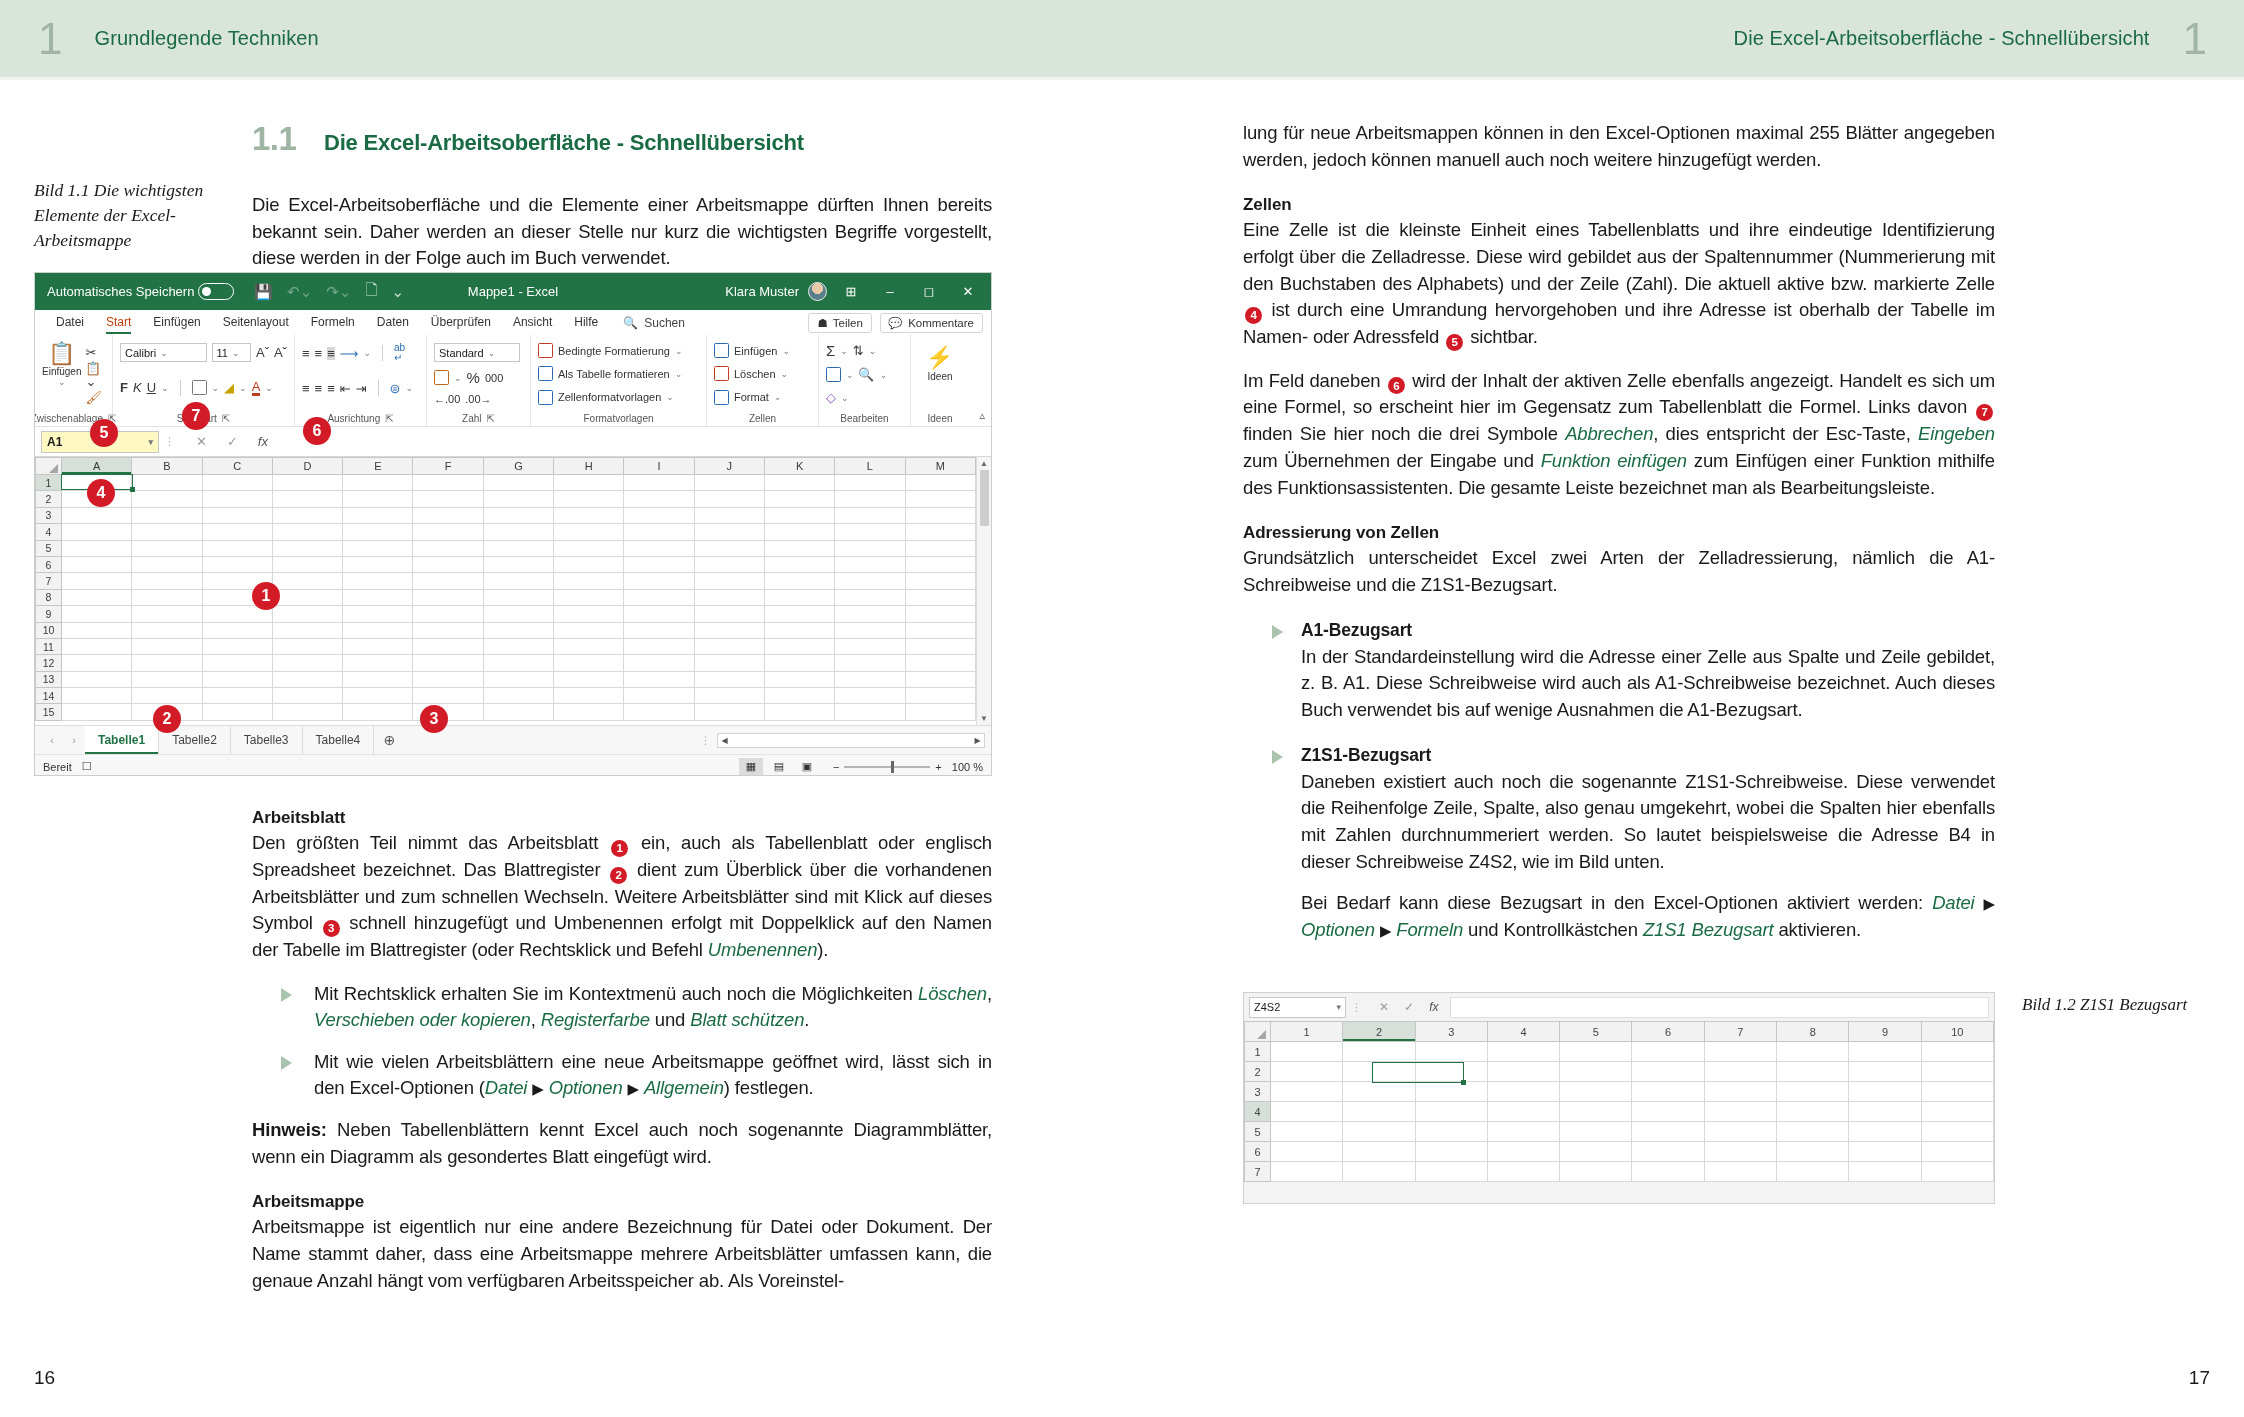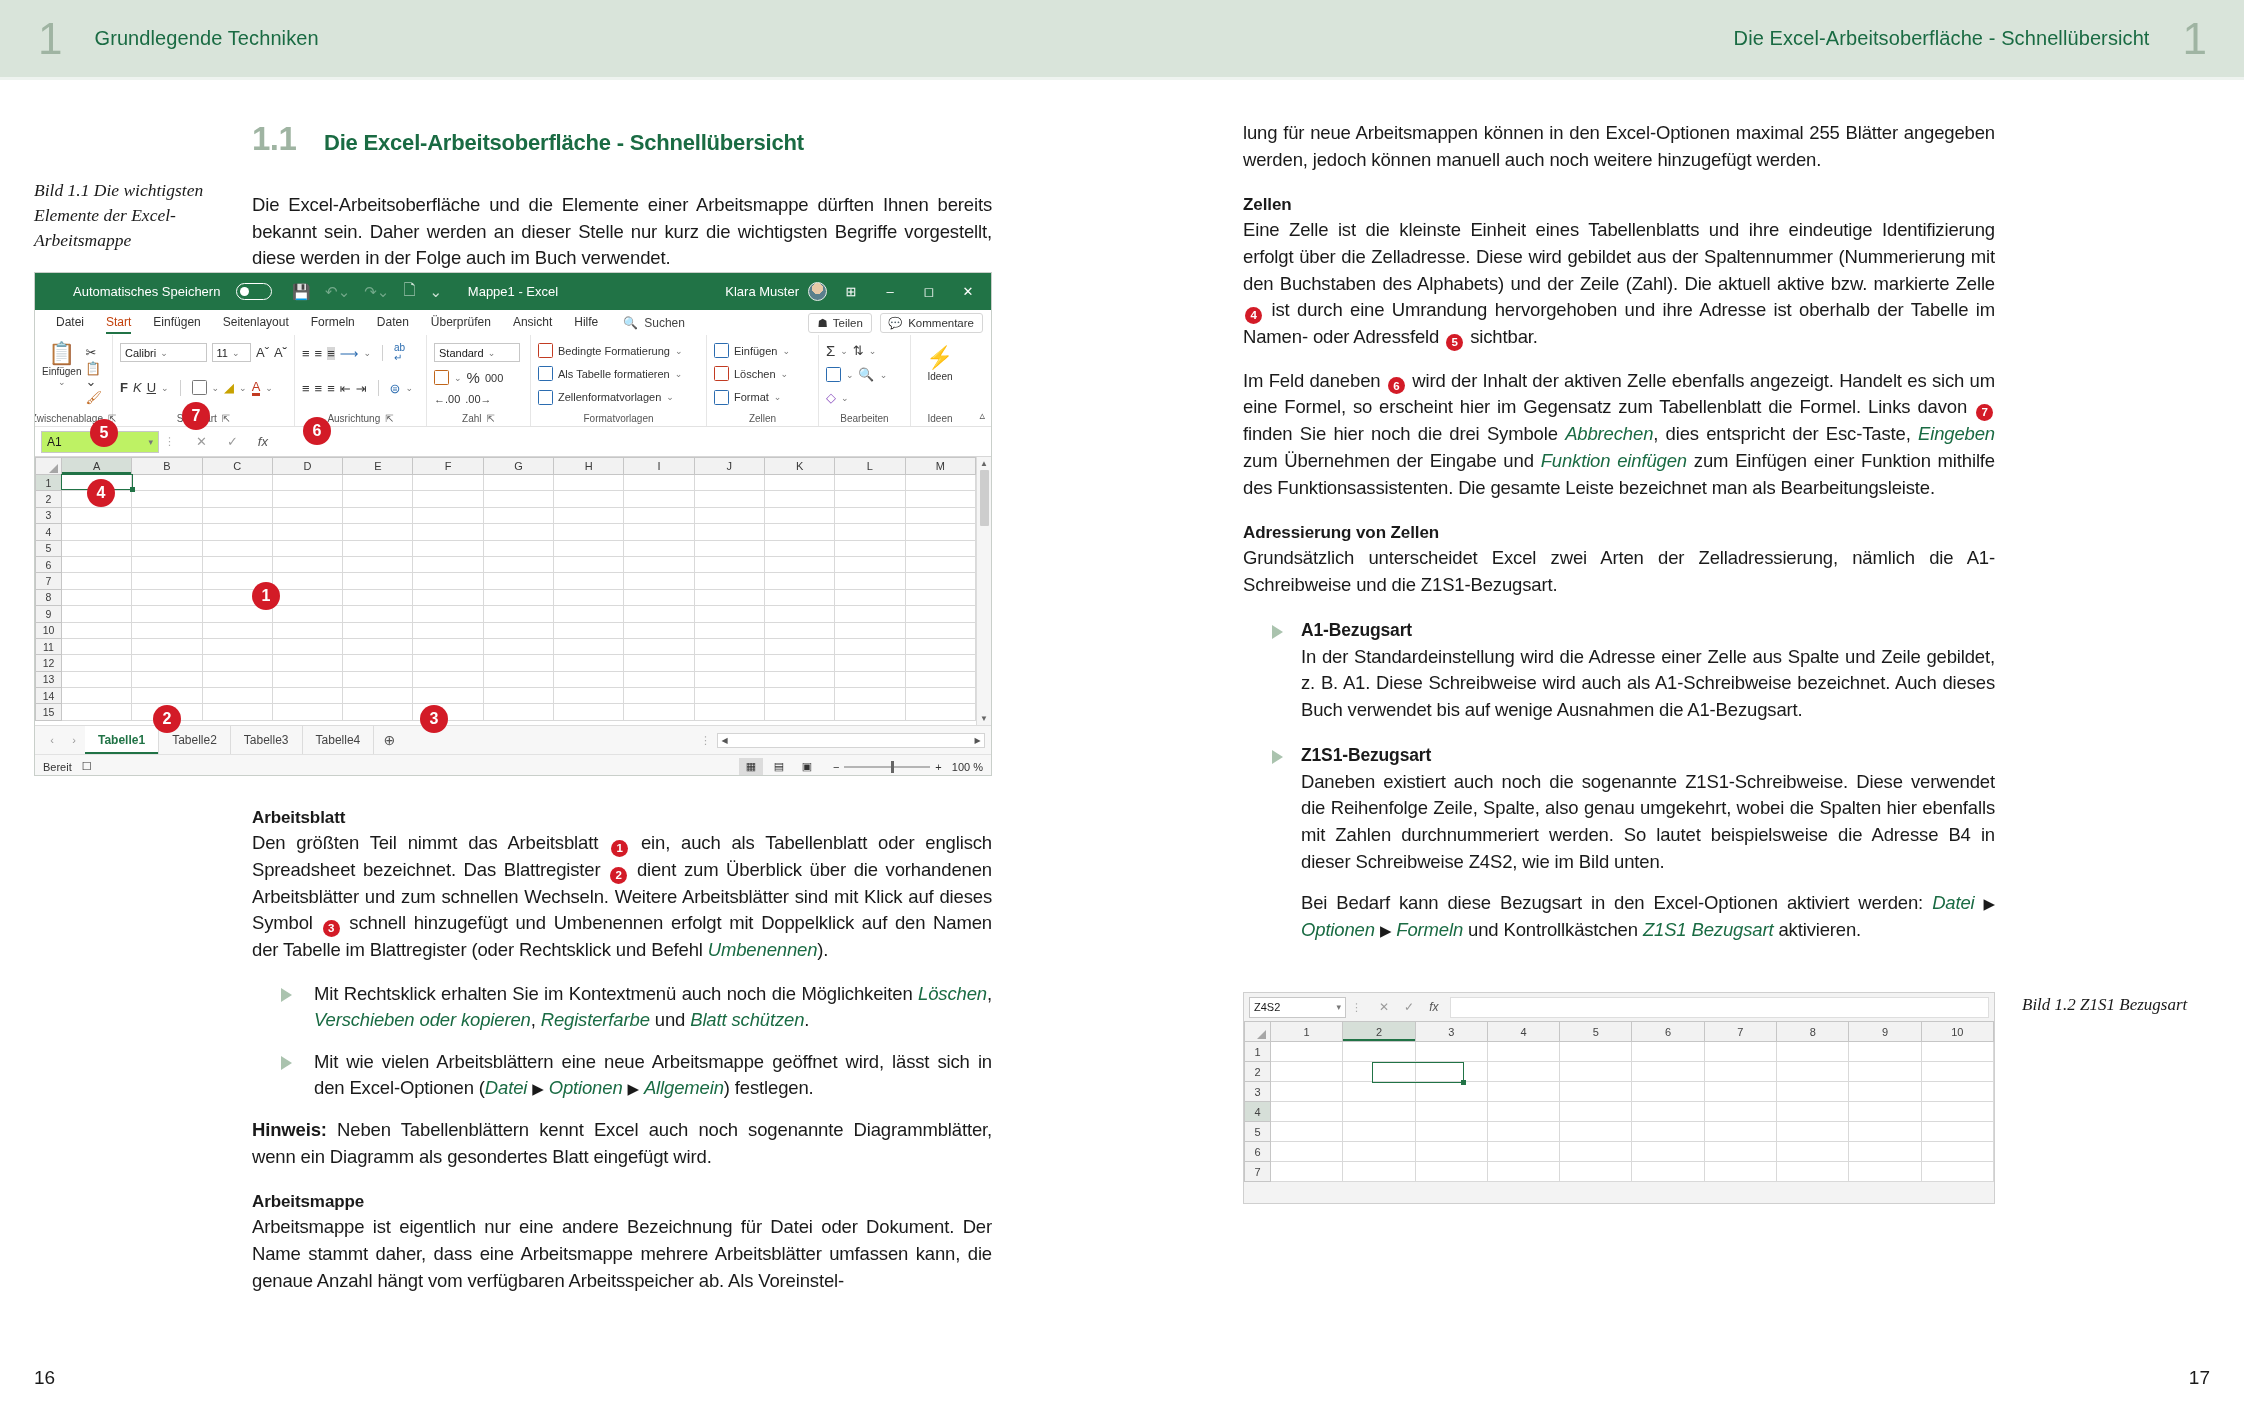--- a/index.html
+++ b/index.html
@@ -101,21 +101,21 @@
     border:1px solid #c9cfca;
     background:#ffffff;
     font-family:"Liberation Sans", sans-serif;
     overflow:hidden;
   }
   .xl-title {
     height:37px; background:#217346; color:#ffffff;
     display:flex; align-items:center; padding:0 8px;
     font-size:13px; position:relative;
   }
-  .xl-autosave { display:flex; align-items:center; gap:16px; margin-left:30px; }
+  .xl-autosave { display:flex; align-items:center; gap:4px; margin-left:4px; }
   .xl-toggle {
     width:36px; height:17px; border-radius:9px; border:1.5px solid #ffffff;
     position:relative; background:transparent;
   }
   .xl-toggle::after{
     content:""; position:absolute; left:3px; top:2.5px;
     width:9px; height:9px; border-radius:50%; background:#ffffff;
   }
   .qat { display:flex; align-items:center; gap:14px; margin-left:20px; color:#cfe3d6; font-size:15px; }
   .qat .dim { color:#73a98a; }
@@ -174,23 +174,23 @@
     padding:0 4px; font-size:11px; background:#fff; gap:4px;
   }
   .flyout { font-size:9px; color:#777; }
   .sm { font-size:11px; color:#333; }
 
   .fbar {
     height:30px; display:flex; align-items:center; gap:0;
     background:#ffffff; padding:3px 6px; border-bottom:1px solid #d7d7d7;
   }
   .namebox {
-    width:118px; height:22px; border:1px solid #c7c7c7; background:#bef264;
+    width:118px; height:22px; border:1px solid #c7c7c7; background:#fef9c3;
     display:flex; align-items:center; justify-content:space-between;
-    padding:0 5px; font-size:12px;
+    padding:0 5px; font-size:12px;font-weight:bold;
   }
   .fbtns {
     display:flex; align-items:center; gap:20px; padding:0 16px;
     color:#9a9a9a; font-size:13px;
   }
   .fline { flex:1; height:22px; border:none; background:#fff; }
   .vsep { width:1px; height:16px; background:#d0d0d0; margin:0 6px; }
 
   .grid-wrap { position:relative; height:268px; background:#fff; display:flex; }
   .gridmain { flex:1; position:relative; overflow:hidden; }

